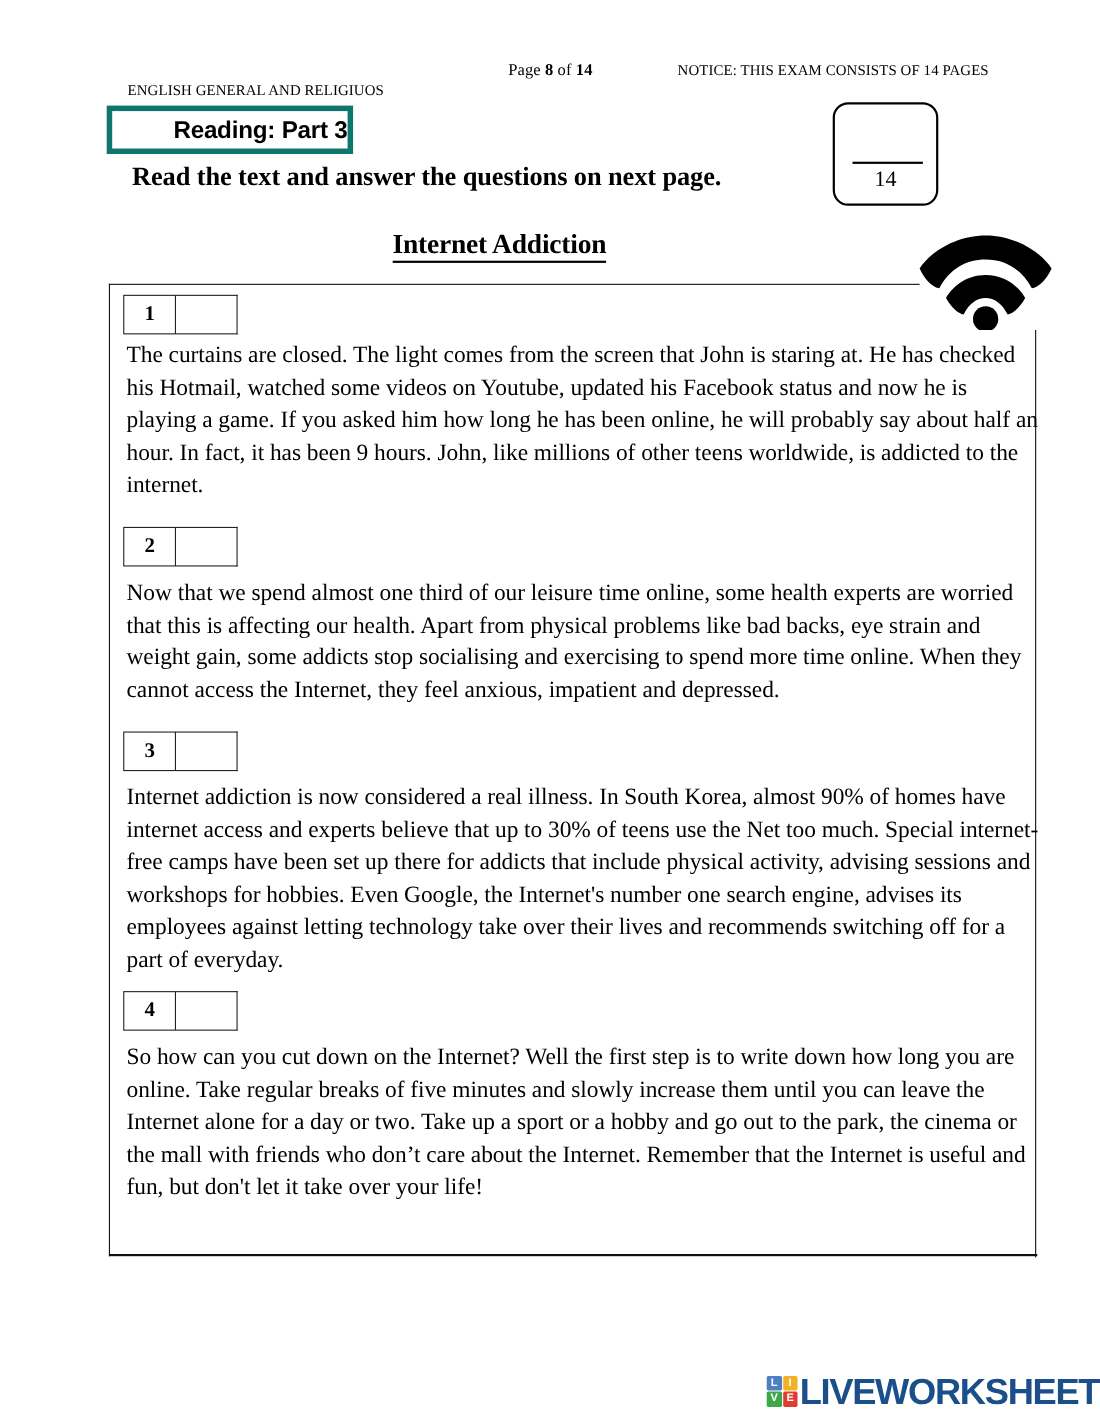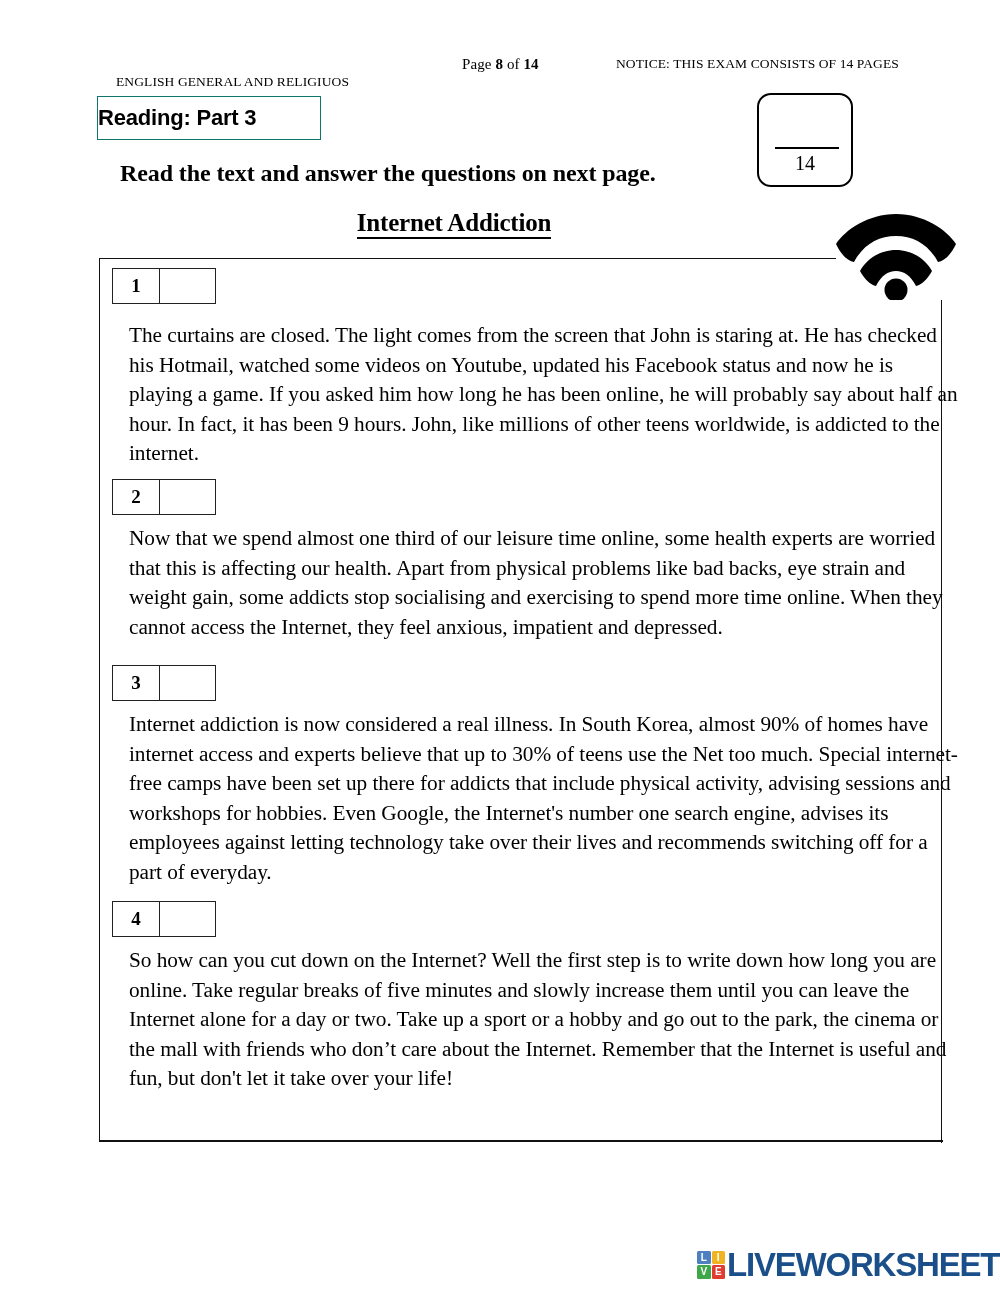--- a/index.html
+++ b/index.html
@@ -46,43 +46,42 @@
     top: 0;
   }
 
   
   .part-box {
     position: absolute;
     left: 97px;
     top: 96px;
     width: 224px;
     height: 44px;
-    border: 1px solid #0f766e;
+    border: 5px solid #0f766e;
     box-sizing: border-box;
     display: flex;
     align-items: center;
-    justify-content: flex-start;
+    justify-content: flex-end;
   }
   .part-box-label {
     font-family: "Liberation Sans", "DejaVu Sans", sans-serif;
     font-weight: bold;
     font-size: 22px;
     letter-spacing: -0.2px;
   }
 
   
   .instruction {
     position: absolute;
     left: 120px;
     top: 148px;
     font-weight: bold;
     font-size: 24px;
     letter-spacing: -0.1px;
     white-space: nowrap;
-    margin-top: 12px;
   }
 
   
   .score-box {
     position: absolute;
     left: 757px;
     top: 93px;
     width: 96px;
     height: 94px;
     border: 2.5px solid #000;
@@ -194,21 +193,21 @@
     border-left: none;
     box-sizing: border-box;
     background: #fff;
   }
   .para-text {
     font-size: 21.3px;
     line-height: 29.5px;
     text-align: left;
     letter-spacing: -0.05px;
     width: 832px;
-    margin: 17px;
+    margin: 3px;
   }
 
   .block-1 { position: absolute; left: 0; top: 10px; }
   .block-2 { position: absolute; left: 0; top: 221px; }
   .block-3 { position: absolute; left: 0; top: 407px; }
   .block-4 { position: absolute; left: 0; top: 643px; }
 
   .block-2 .para-text,
   .block-3 .para-text,
   .block-4 .para-text { margin-top: 9px; }

